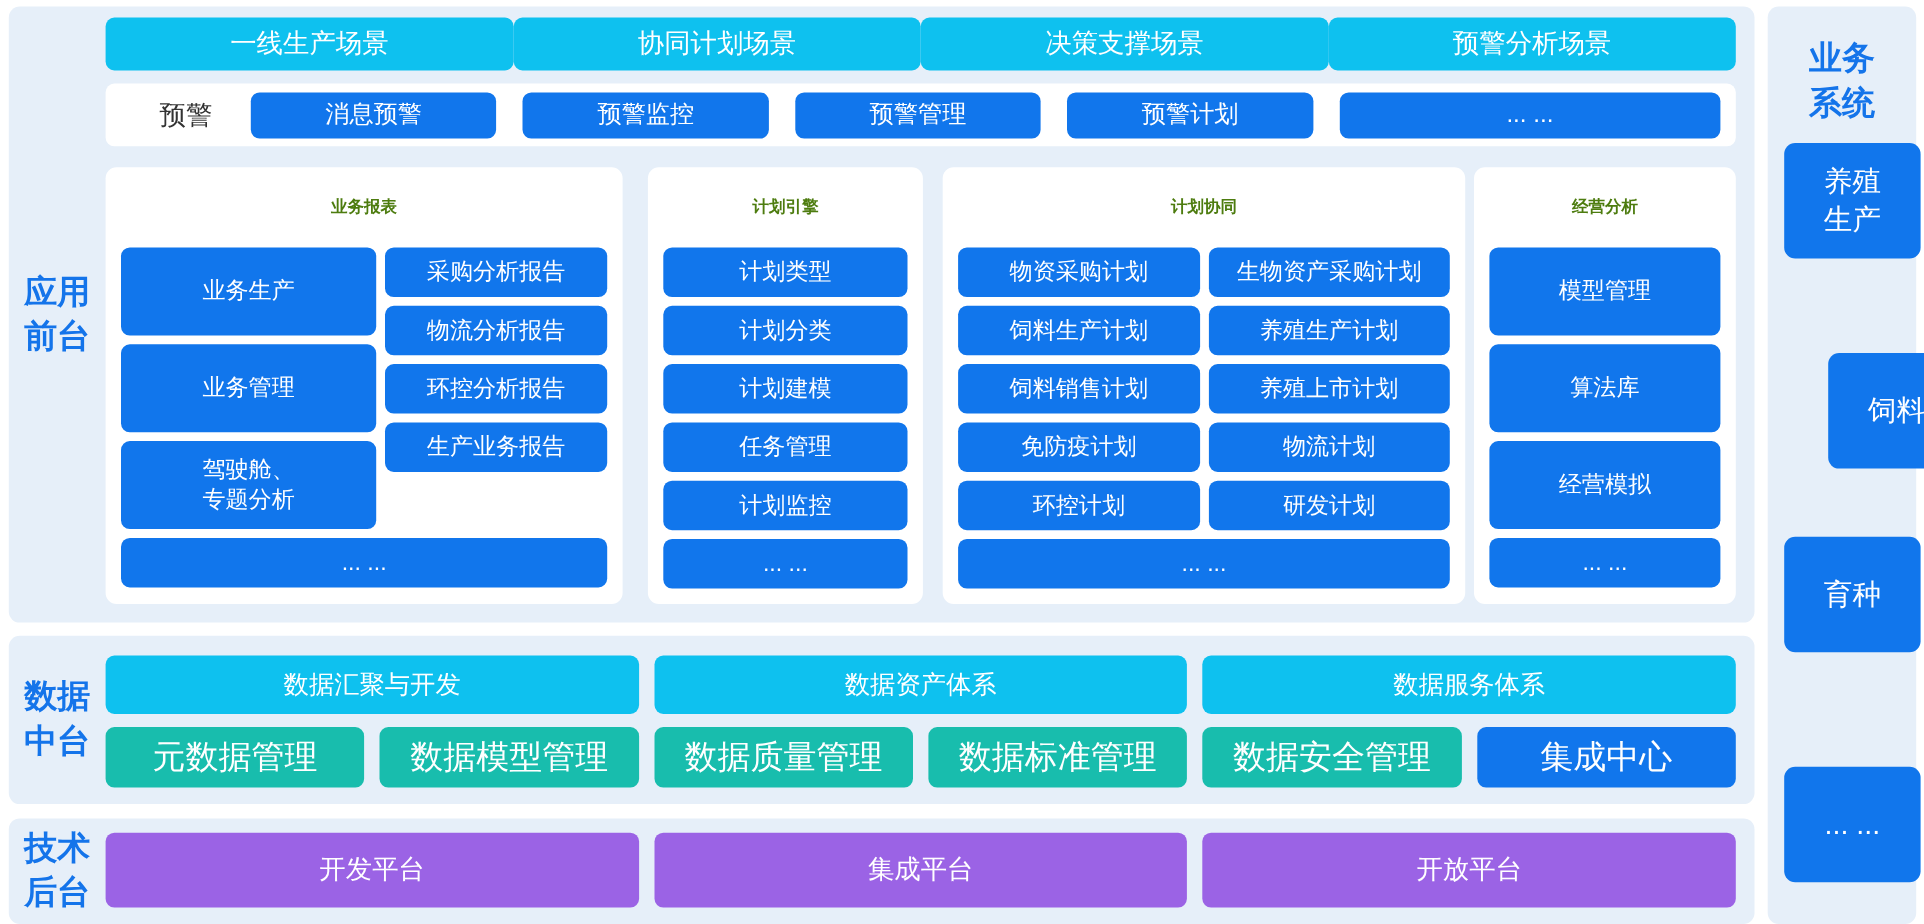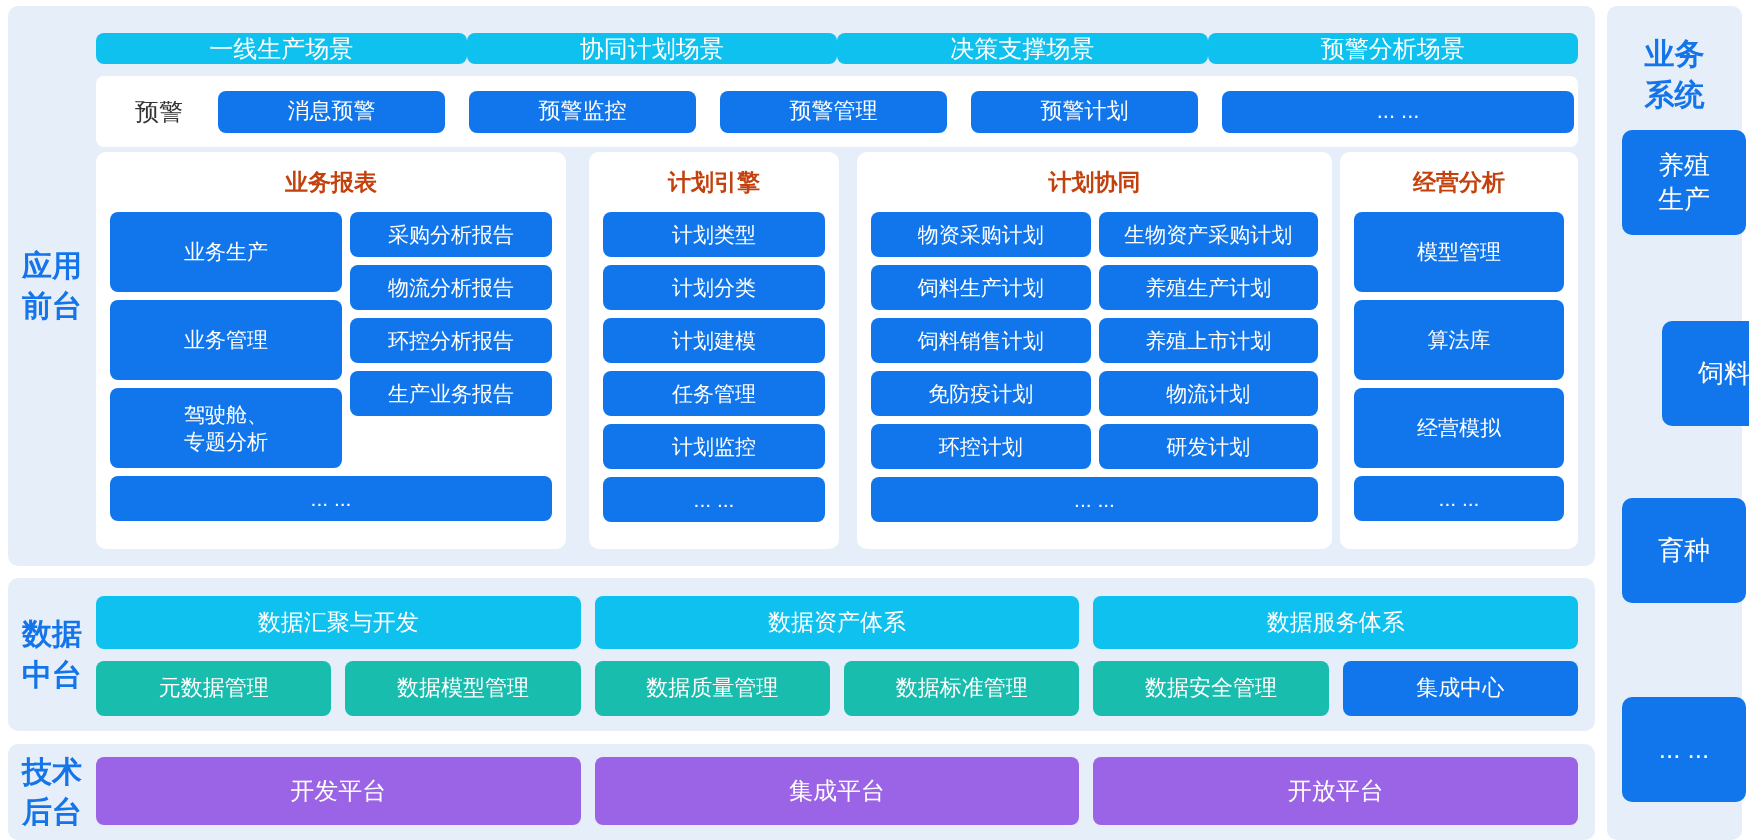--- a/index.html
+++ b/index.html
@@ -16,66 +16,66 @@
   .content{position:absolute;left:88px;right:17px;top:0;bottom:0;}
 
   .btn{display:flex;align-items:center;justify-content:center;color:#fff;border-radius:8px;cursor:pointer;
     text-align:center;white-space:pre-line;line-height:1.3;box-sizing:border-box;}
   .btn-cyan{background:#0ec1ef;}
   .btn-blue{background:#1176ec;}
   .btn-teal{background:#18bdad;}
   .btn-purple{background:#9b63e5;}
 
   
-  .scenes{position:absolute;top:10px;left:0;right:0;height:48px;display:flex;align-items:flex-end;}
+  .scenes{position:absolute;top:10px;left:0;right:0;height:48px;display:flex;}
   .scenes .btn{flex:1;font-size:24px;}
 
-  .alert-panel{position:absolute;top:70px;left:0;right:0;height:71px;background:#fff;border-radius:8px;
-    display:flex;align-items:center;padding:0 4px;box-sizing:border-box;}
+  .alert-panel{position:absolute;top:70px;left:0;right:0;height:57px;background:#fff;border-radius:8px;
+    display:flex;align-items:center;padding:0 14px;box-sizing:border-box;}
   .alert-label{flex:0 0 118px;text-align:center;font-size:24px;color:#333;font-weight:500;}
   .alert-buttons{flex:1;display:flex;gap:24px;height:42px;}
   .alert-buttons .btn{flex:1;font-size:22px;}
   .alert-buttons .btn.wide{flex:1.55;}
 
   .panels{position:absolute;top:146px;left:0;right:0;bottom:17px;}
   .panel{position:absolute;top:0;bottom:0;background:#fff;border-radius:10px;padding:0 14px;box-sizing:border-box;}
   .panel-report{left:0;width:470px;}
   .panel-engine{left:493px;width:250px;}
   .panel-collab{left:761px;width:475px;}
   .panel-analysis{left:1244px;right:0;}
-  .panel-title{height:60px;display:flex;align-items:center;justify-content:center;
-    font-size:23px;font-weight:bold;color:#c2410c;}
+  .panel-title{height:73px;display:flex;align-items:center;justify-content:center;
+    font-size:15px;font-weight:bold;color:#4d7c0f;}
   .cols{display:flex;gap:8px;}
   .col{display:flex;flex-direction:column;gap:8px;}
   .panel-report .col-l{width:232px;}
   .panel-report .col-r{flex:1;}
   .panel-collab .col{flex:1;}
   .list{display:flex;flex-direction:column;gap:8px;}
   .panel .btn{font-size:21px;}
   .tall{height:80px;}
   .small{height:45px;}
   .more{height:45px;margin-top:8px;}
 
   
   .mid-row1{position:absolute;top:18px;left:0;right:0;height:53px;display:flex;gap:14px;}
   .mid-row1 .btn{flex:1;font-size:23px;}
   .mid-row2{position:absolute;top:83px;left:0;right:0;height:55px;display:flex;gap:14px;}
-  .mid-row2 .btn{flex:1;font-size:22px;}
+  .mid-row2 .btn{flex:1;font-size:30px;}
 
   
   .tech-row{position:absolute;top:13px;left:0;right:0;height:68px;display:flex;gap:14px;}
   .tech-row .btn{flex:1;font-size:24px;}
 
   
   .sidebar{position:absolute;left:1607px;top:6px;width:135px;height:834px;background:#e6eff9;border-radius:10px;}
   .sidebar-title{margin-top:28px;text-align:center;color:#1474ea;font-weight:bold;font-size:30px;line-height:1.35;white-space:pre-line;}
   .side-btn{position:absolute;left:15px;width:124px;height:105px;border-radius:10px;font-size:26px;}
   .side-btn-0{top:124px;}
   .side-btn-1{top:315px;margin-left:40px;}
-  .side-btn-2{top:492px;}
+  .side-btn-2{top:482px;}
   .side-btn-3{top:691px;}
 </style>
 </head>
 <body>
 
 <div class="canvas">
 
   <section class="sec sec-front">
     <div class="gutter-label">应用
 前台</div>

